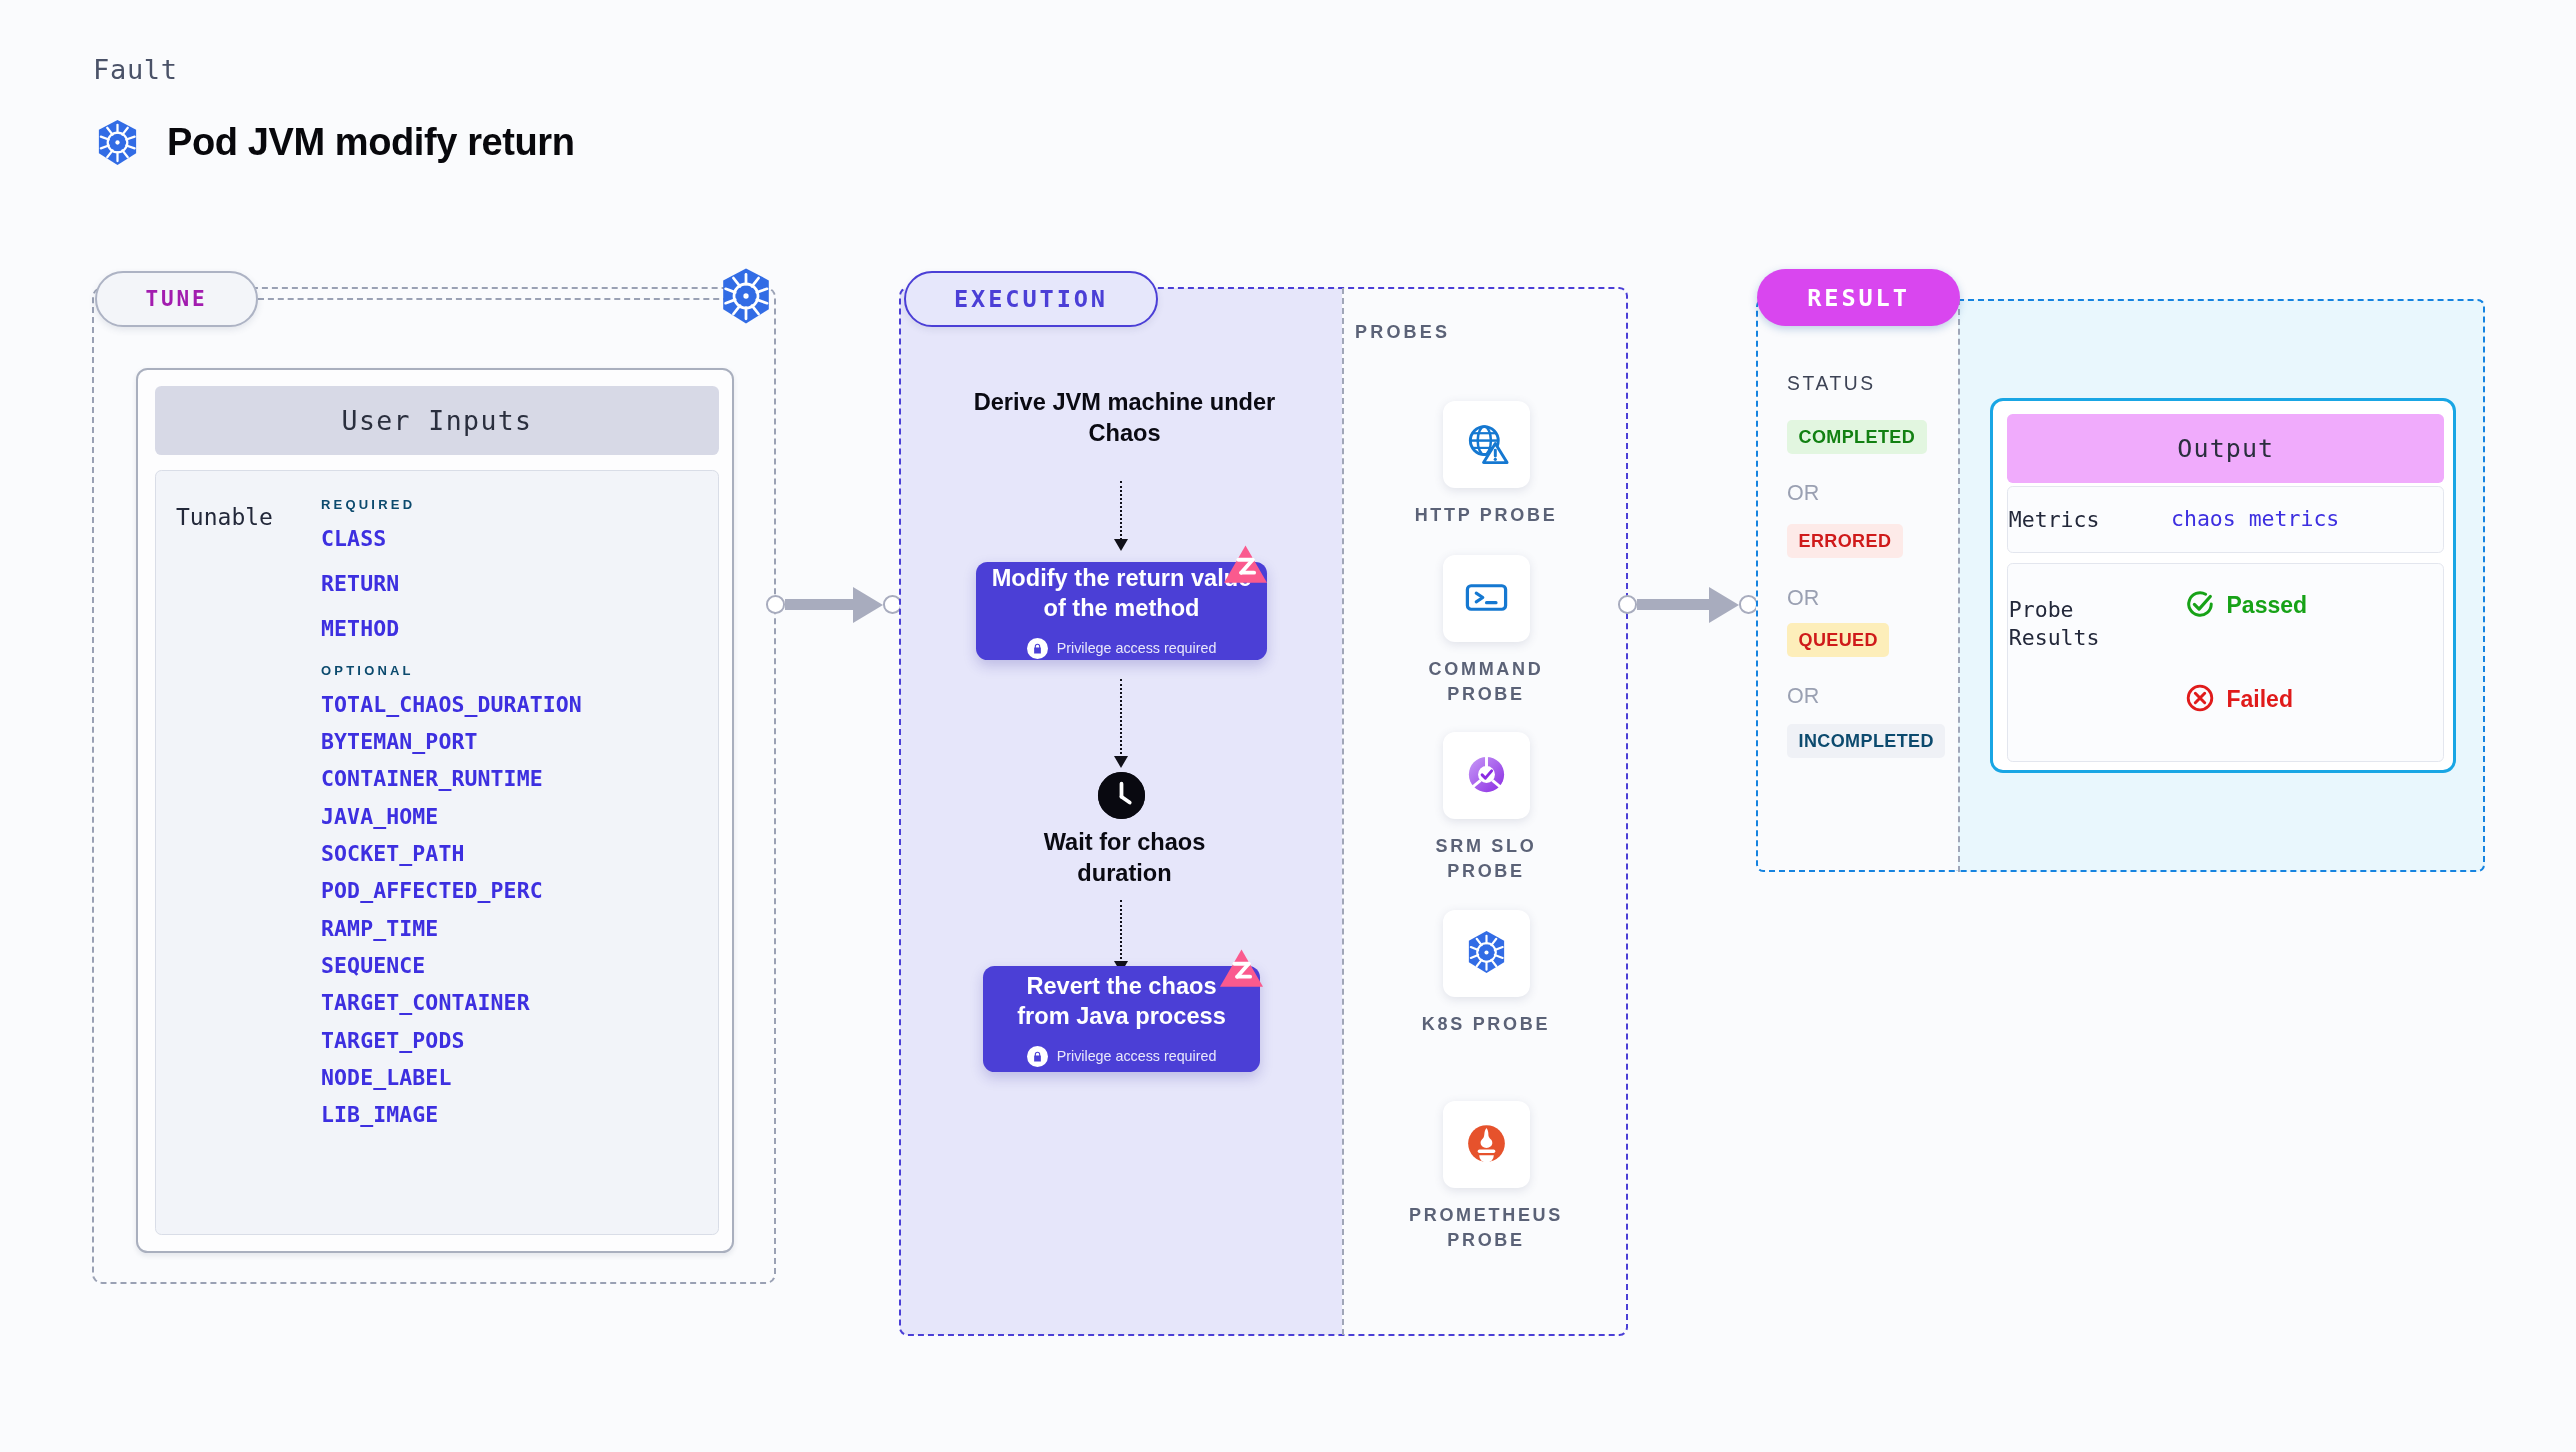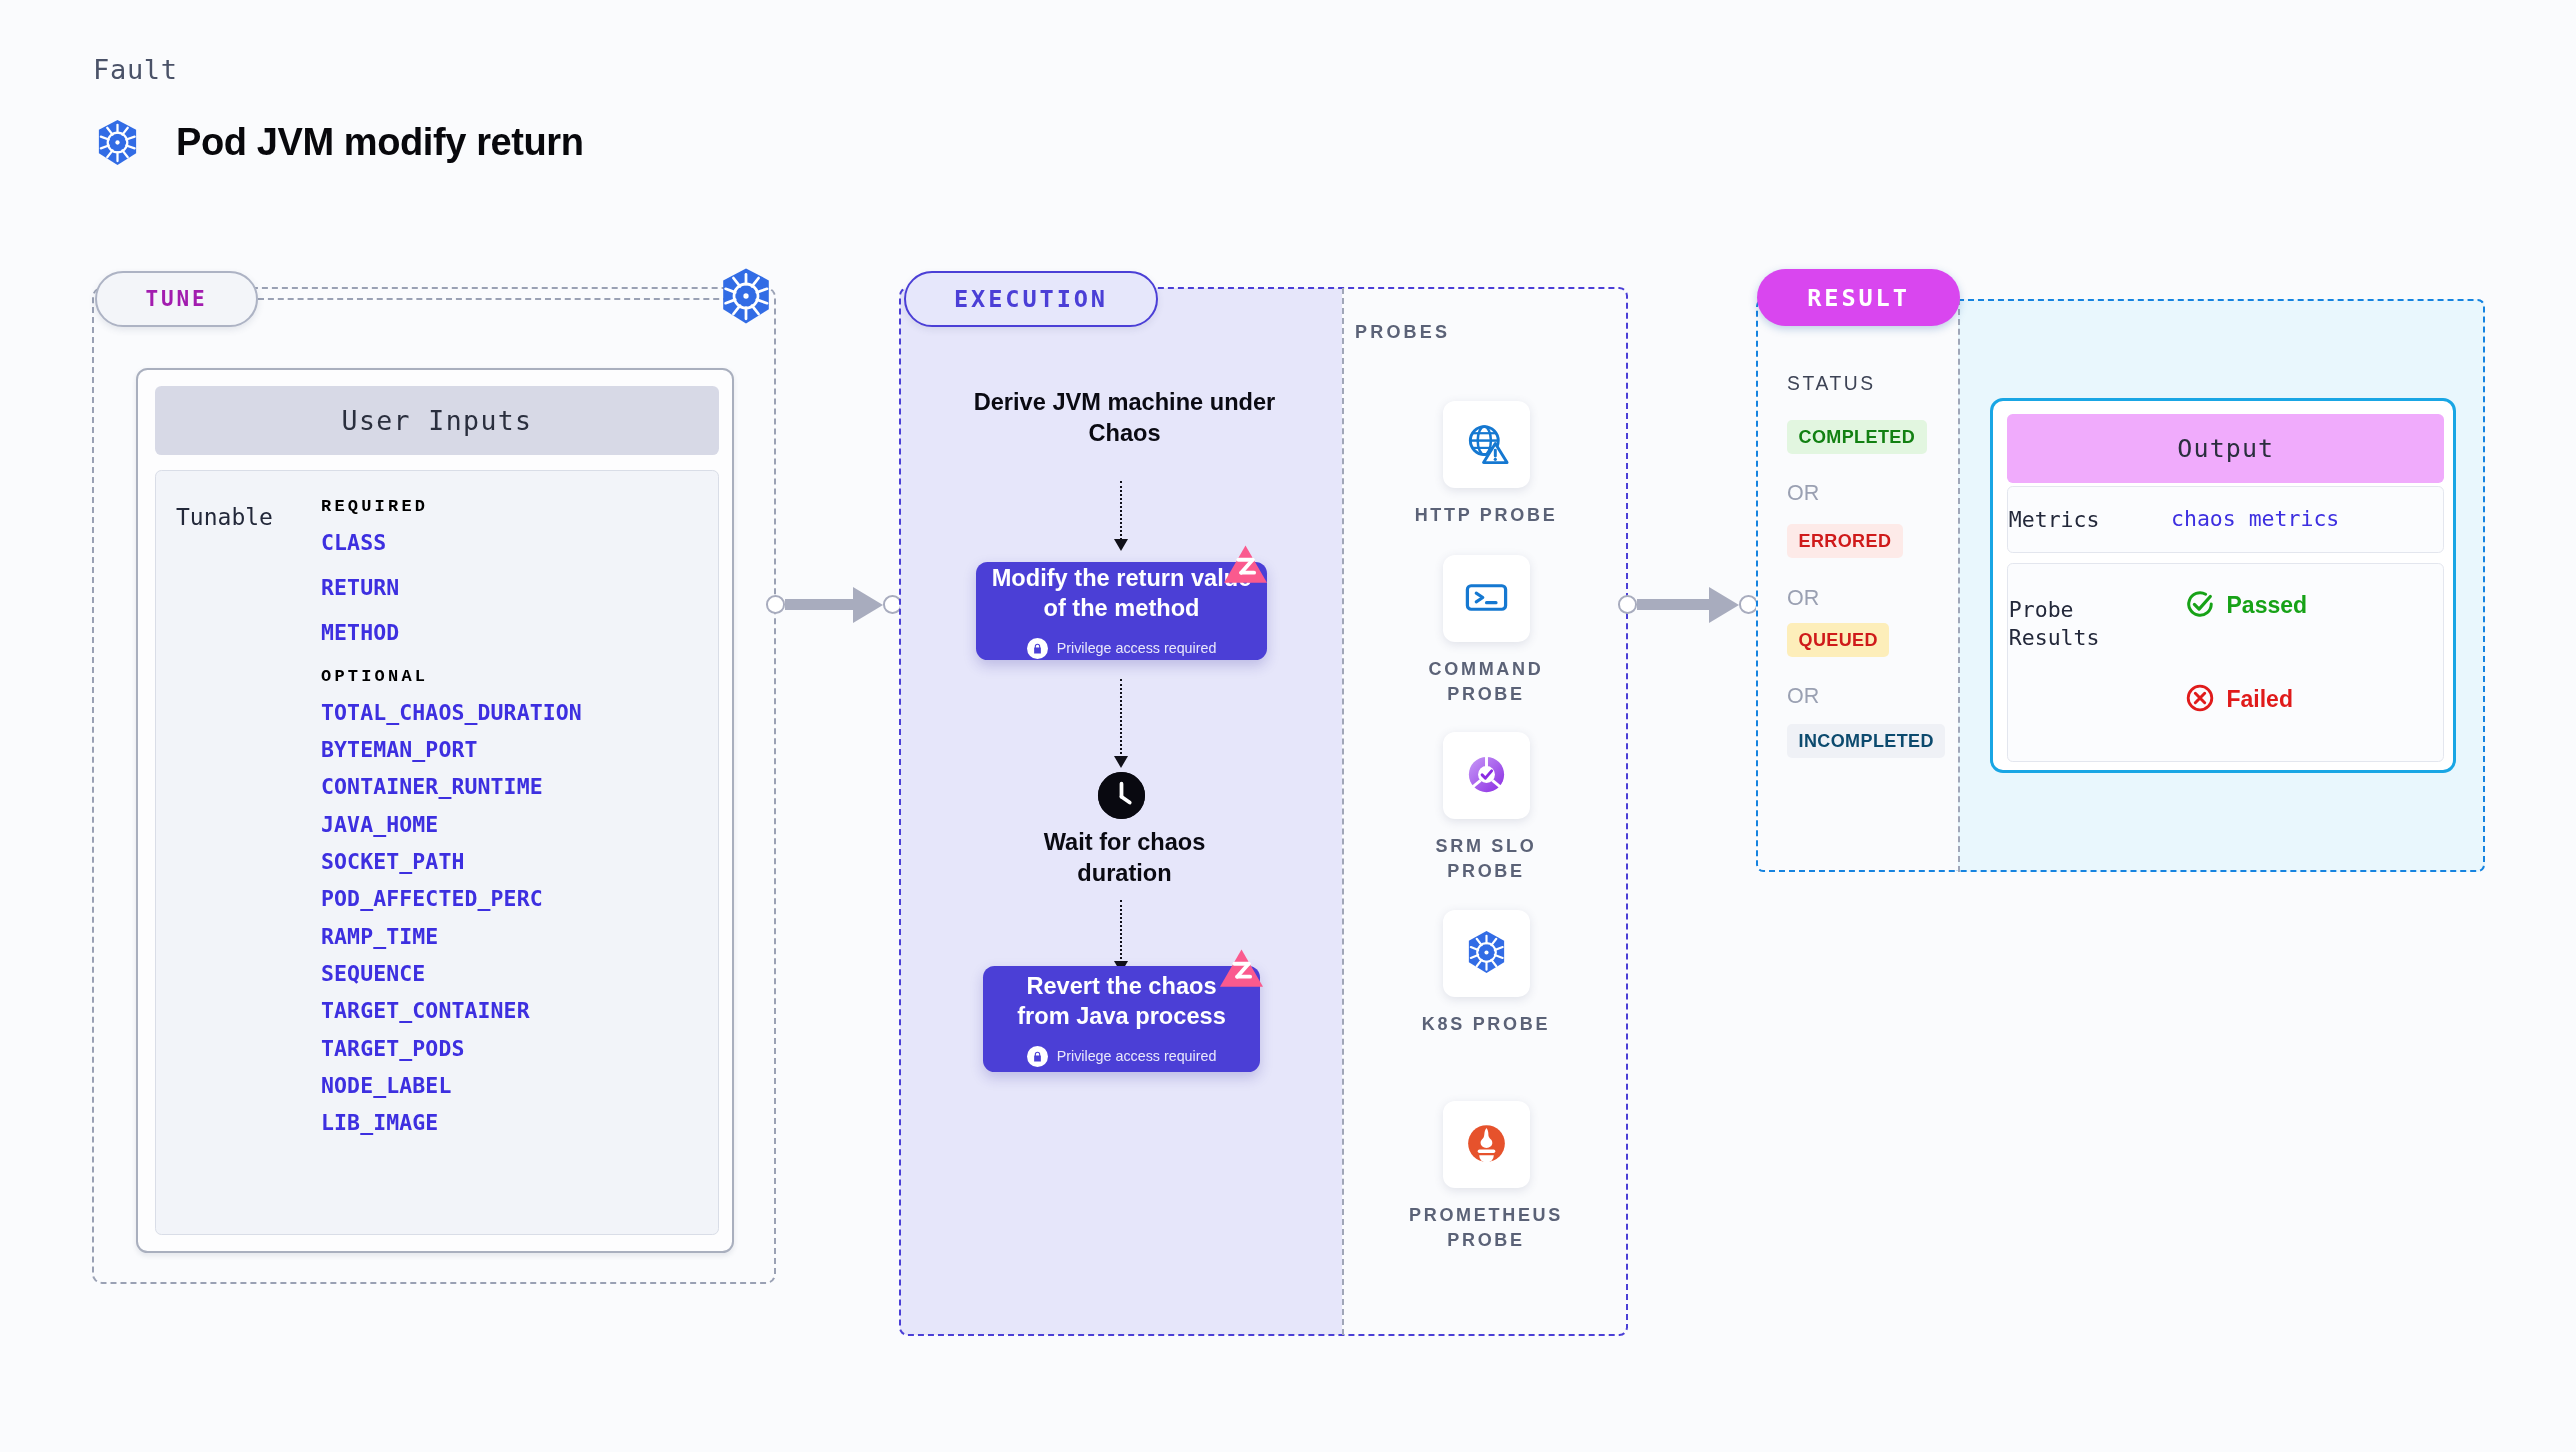--- a/index.html
+++ b/index.html
@@ -10,21 +10,21 @@
     overflow: hidden;
   }
   #root { position: relative; width: 2576px; height: 1452px; }
 
   
   .fault-label {
     position: absolute; left: 93px; top: 54px;
     font-family: "DejaVu Sans Mono", monospace;
     font-size: 27px; color: #4a5268; letter-spacing: 0.7px;
   }
-  .title-row { position: absolute; left: 93px; top: 118px; display: flex; align-items: center; gap: 34px; }
+  .title-row { position: absolute; left: 93px; top: 118px; display: flex; align-items: center; gap: 25px; }
   .k8s-title-icon { width: 49px; height: 49px; }
   .fault-title { font-size: 38px; font-weight: bold; color: #08080c; letter-spacing: -0.4px; }
 
   
   .pill {
     position: absolute; display: flex; align-items: center; justify-content: center;
     font-family: "DejaVu Sans Mono", monospace; font-weight: bold;
     letter-spacing: 2.9px; border-radius: 716px; z-index: 20;
   }
   .pill-tune {
@@ -70,22 +70,22 @@
   .card-body {
     position: absolute; left: 17px; top: 100px; width: 564px; height: 765px;
     background: #f2f4f9; border: 1.4px solid #d9dde7; border-radius: 6.4px;
   }
   .tunable-label {
     position: absolute; left: 20px; top: 33px;
     font-family: "DejaVu Sans Mono", monospace; font-size: 23px; color: #23283a;
   }
   .param-col { position: absolute; left: 165px; top: 26px; width: 387px; }
   .group-label {
-    font-family: Liberation Mono, monospace; font-size: 17px; font-weight: bold;
-    color: #000000; letter-spacing: 3.2px; margin-bottom: 15.8px;
+    font-family: Liberation Sans, sans-serif; font-size: 13px; font-weight: bold;
+    color: #0c4a6e; letter-spacing: 3.2px; margin-bottom: 15.8px;
   }
   .group-label.optional { margin-top: 7.2px; }
   .param {
     font-family: "DejaVu Sans Mono", monospace; font-size: 21.5px; font-weight: bold;
     color: #3d2fe0; letter-spacing: 0.1px; line-height: 1;
   }
   .req-list .param { margin-bottom: 23.6px; }
   .opt-list .param { margin-bottom: 15.8px; }
 
   

